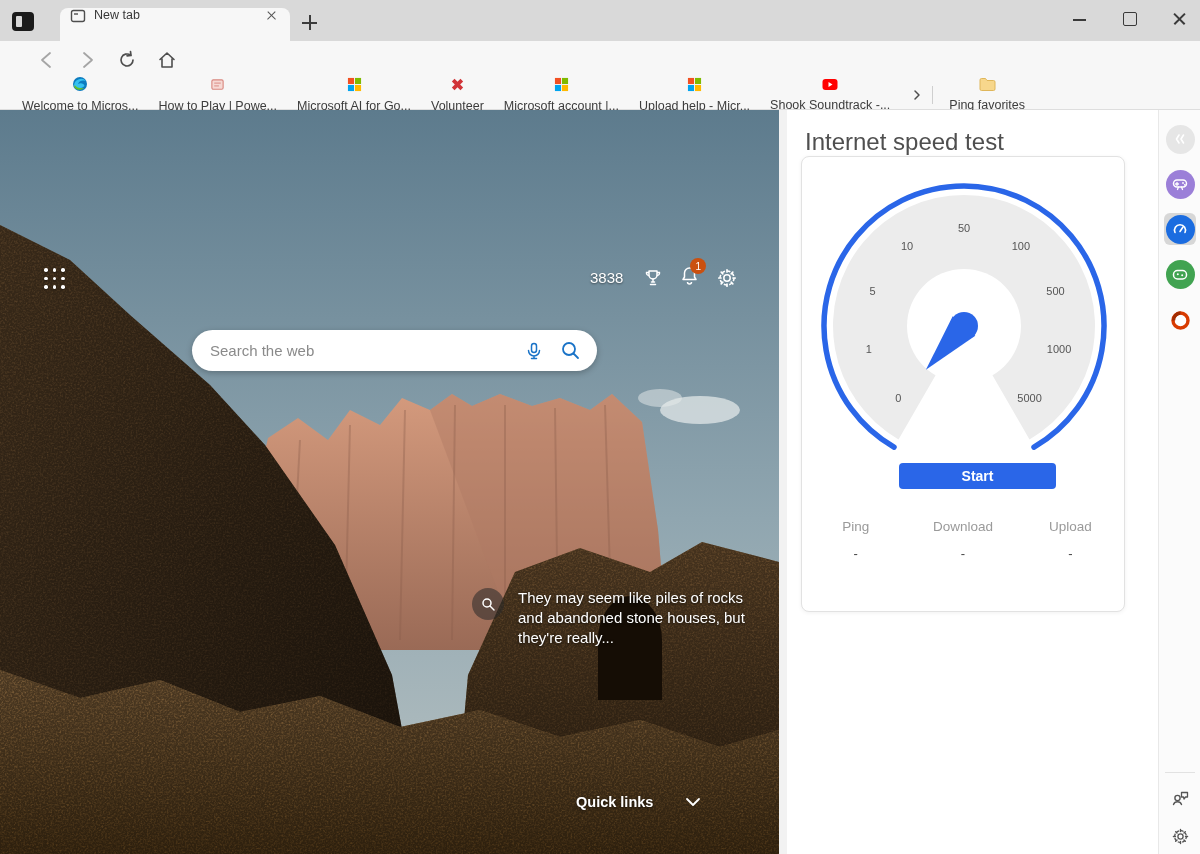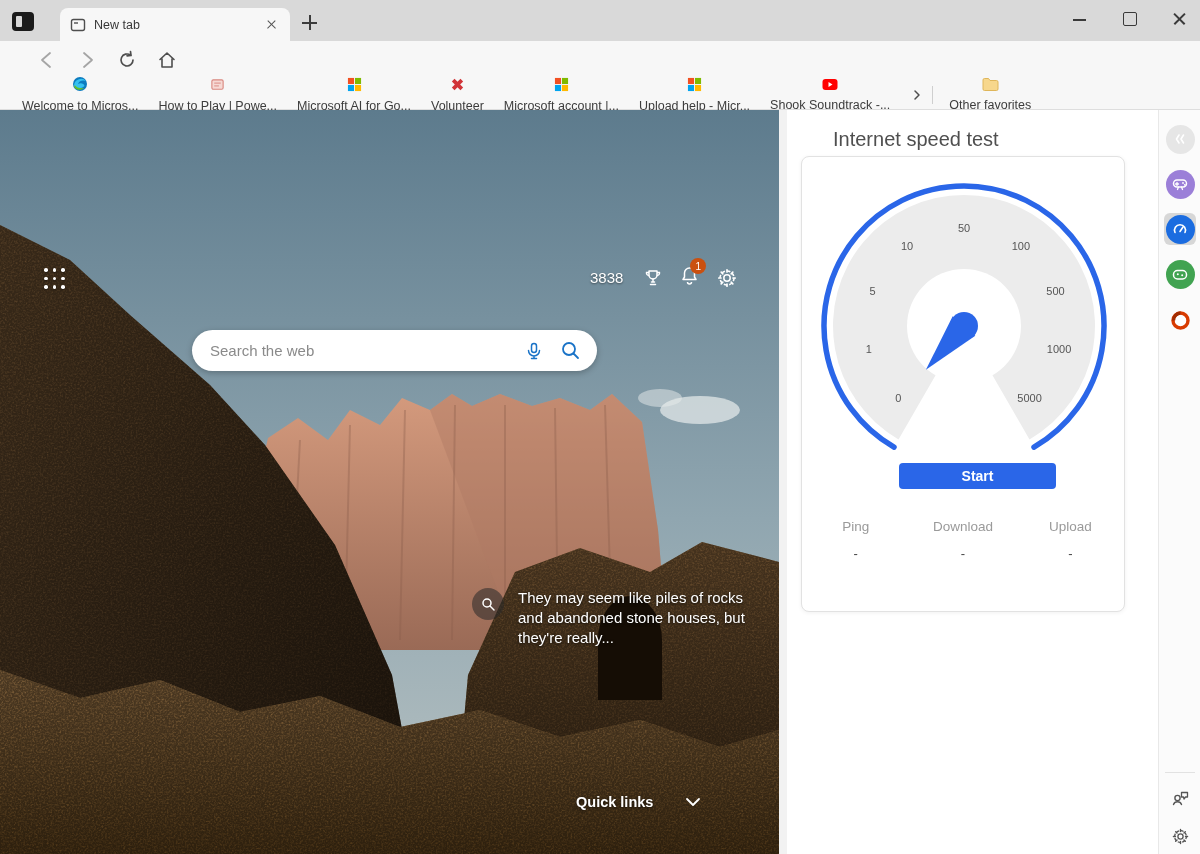--- a/index.html
+++ b/index.html
@@ -5,21 +5,21 @@
   * { margin:0; padding:0; box-sizing:border-box; }
   html,body { width:1200px; height:854px; overflow:hidden; }
   body { font-family:"Liberation Sans", sans-serif; position:relative; background:#d9d9d9;
          box-shadow: inset 0 0 0 1px #6b6b6b; }
   .abs { position:absolute; }
 
   
   .titlebar { left:0; top:0; width:1200px; height:41px; background:#d9d9d9; }
   .tab-actions { left:12px; top:12px; width:22px; height:19px; border:2px solid #1b1b1b; border-radius:4px; background:#1b1b1b; }
   .tab-actions::after{ content:""; position:absolute; left:2px; top:2px; width:6px; height:11px; background:#d9d9d9; border-radius:1px; }
-  .tab { left:60px; top:8px; width:230px; height:33px; background:#f7f7f7; border-radius:8px 8px 0 0; display:flex; align-items:center; padding:0 10px; }
+  .tab { left:60px; top:8px; width:230px; height:33px; background:#f7f7f7; border-radius:8px 8px 0 0; display:flex; align-items:flex-start; padding:0 10px; }
   .tab-title { font-size:12.5px; color:#383838; margin-left:8px; flex:1; }
   .tab-close { width:16px; height:16px; position:relative; cursor:default; }
   .tab-close::before,.tab-close::after{ content:""; position:absolute; left:2px; top:7px; width:11px; height:1.4px; background:#555; }
   .tab-close::before{ transform:rotate(45deg);} .tab-close::after{ transform:rotate(-45deg);}
   .newtab-btn { left:300px; top:13px; width:20px; height:20px; }
   .newtab-btn::before{ content:""; position:absolute; left:2px; top:9px; width:15px; height:1.6px; background:#3c3c3c; }
   .newtab-btn::after { content:""; position:absolute; left:9px; top:2px; width:1.6px; height:15px; background:#3c3c3c; }
   .win-controls { right:8px; top:8px; display:flex; gap:26px; }
   .wc { width:24px; height:22px; position:relative; }
   .wc-min::before{ content:""; position:absolute; left:5px; top:11px; width:13px; height:1.6px; background:#3a3a3a; }
@@ -64,21 +64,21 @@
 
   .caption { left:472px; top:478px; width:300px; display:flex; gap:14px; }
   .cap-ico { width:32px; height:32px; border-radius:50%; background:rgba(40,40,40,.55); flex:0 0 auto; display:flex; align-items:center; justify-content:center; }
   .cap-text { color:#fff; font-size:15px; line-height:20px; width:240px; text-shadow:0 1px 3px rgba(0,0,0,.8); }
 
   .quicklinks { left:528px; top:684px; display:flex; align-items:center; gap:32px; color:#fff; }
   .quicklinks .ql-label { font-size:14.5px; font-weight:bold; text-shadow:0 1px 3px rgba(0,0,0,.7);margin-left:48px; }
 
   
   .panel { left:787px; top:110px; width:371px; height:744px; background:#fff; }
-  .panel-title { position:absolute; left:18px; top:18px; font-size:20px; color:#4f4f4f;margin-left:28px; }
+  .panel-title { position:absolute; left:18px; top:18px; font-size:24px; color:#4f4f4f; }
   .card { position:absolute; left:14px; top:46px; width:324px; height:456px; background:#fff; border:1px solid #e2e2e2; border-radius:8px; box-shadow:0 1px 4px rgba(0,0,0,.06); }
   .start-btn { position:absolute; left:84px; top:306px; width:157px; height:26px; background:#2a66e8; border:none; border-radius:4px; color:#fff; font-size:14px; font-weight:bold; font-family:"Liberation Sans",sans-serif;margin-left:13px; }
   .metrics { position:absolute; left:0; top:362px; width:322px; display:flex; }
   .metric { flex:1; text-align:center; }
   .metric .ml { font-size:13.5px; color:#9a9a9a; }
   .metric .mv { margin-top:12px; font-size:13px; color:#444; }
 
   
   .rail { left:1158px; top:110px; width:42px; height:744px; background:#fbfbfb; border-left:1px solid #e8e8e8; }
   .railbtn { position:absolute; left:5px; width:32px; height:32px; border-radius:6px; display:flex; align-items:center; justify-content:center; }
@@ -242,21 +242,21 @@
     <span class="bm-label">Shook Soundtrack -...</span>
   </div>
   <svg width="14" height="14" viewBox="0 0 14 14" style="margin-left:8px">
     <path d="M5 3 L9 7 L5 11" fill="none" stroke="#4e4e4e" stroke-width="1.5" stroke-linecap="round" stroke-linejoin="round"></path>
   </svg>
   <div class="bb-sep"></div>
   <div class="bm">
     <svg width="17" height="14" viewBox="0 0 17 14">
       <path d="M1 3 a1.5 1.5 0 0 1 1.5 -1.5 h4 l1.5 2 h6.5 a1.5 1.5 0 0 1 1.5 1.5 v7 a1.5 1.5 0 0 1 -1.5 1.5 h-12 a1.5 1.5 0 0 1 -1.5 -1.5 z" fill="#f7d78c" stroke="#dfb65a" stroke-width="1"></path>
     </svg>
-    <span class="bm-label">Other favorites</span>
+    <span class="bm-label">Ping favorites</span>
   </div>
 </div>
 
 <div class="abs ntp">
   <svg class="scene" width="779" height="744" viewBox="0 0 779 744">
     <defs>
       <linearGradient id="sky" x1="0" y1="0" x2="0" y2="1">
         <stop offset="0" stop-color="#5d7b8d"></stop>
           <stop offset="0.55" stop-color="#90a6b0"></stop>
           <stop offset="1" stop-color="#b9c3c3"></stop>

